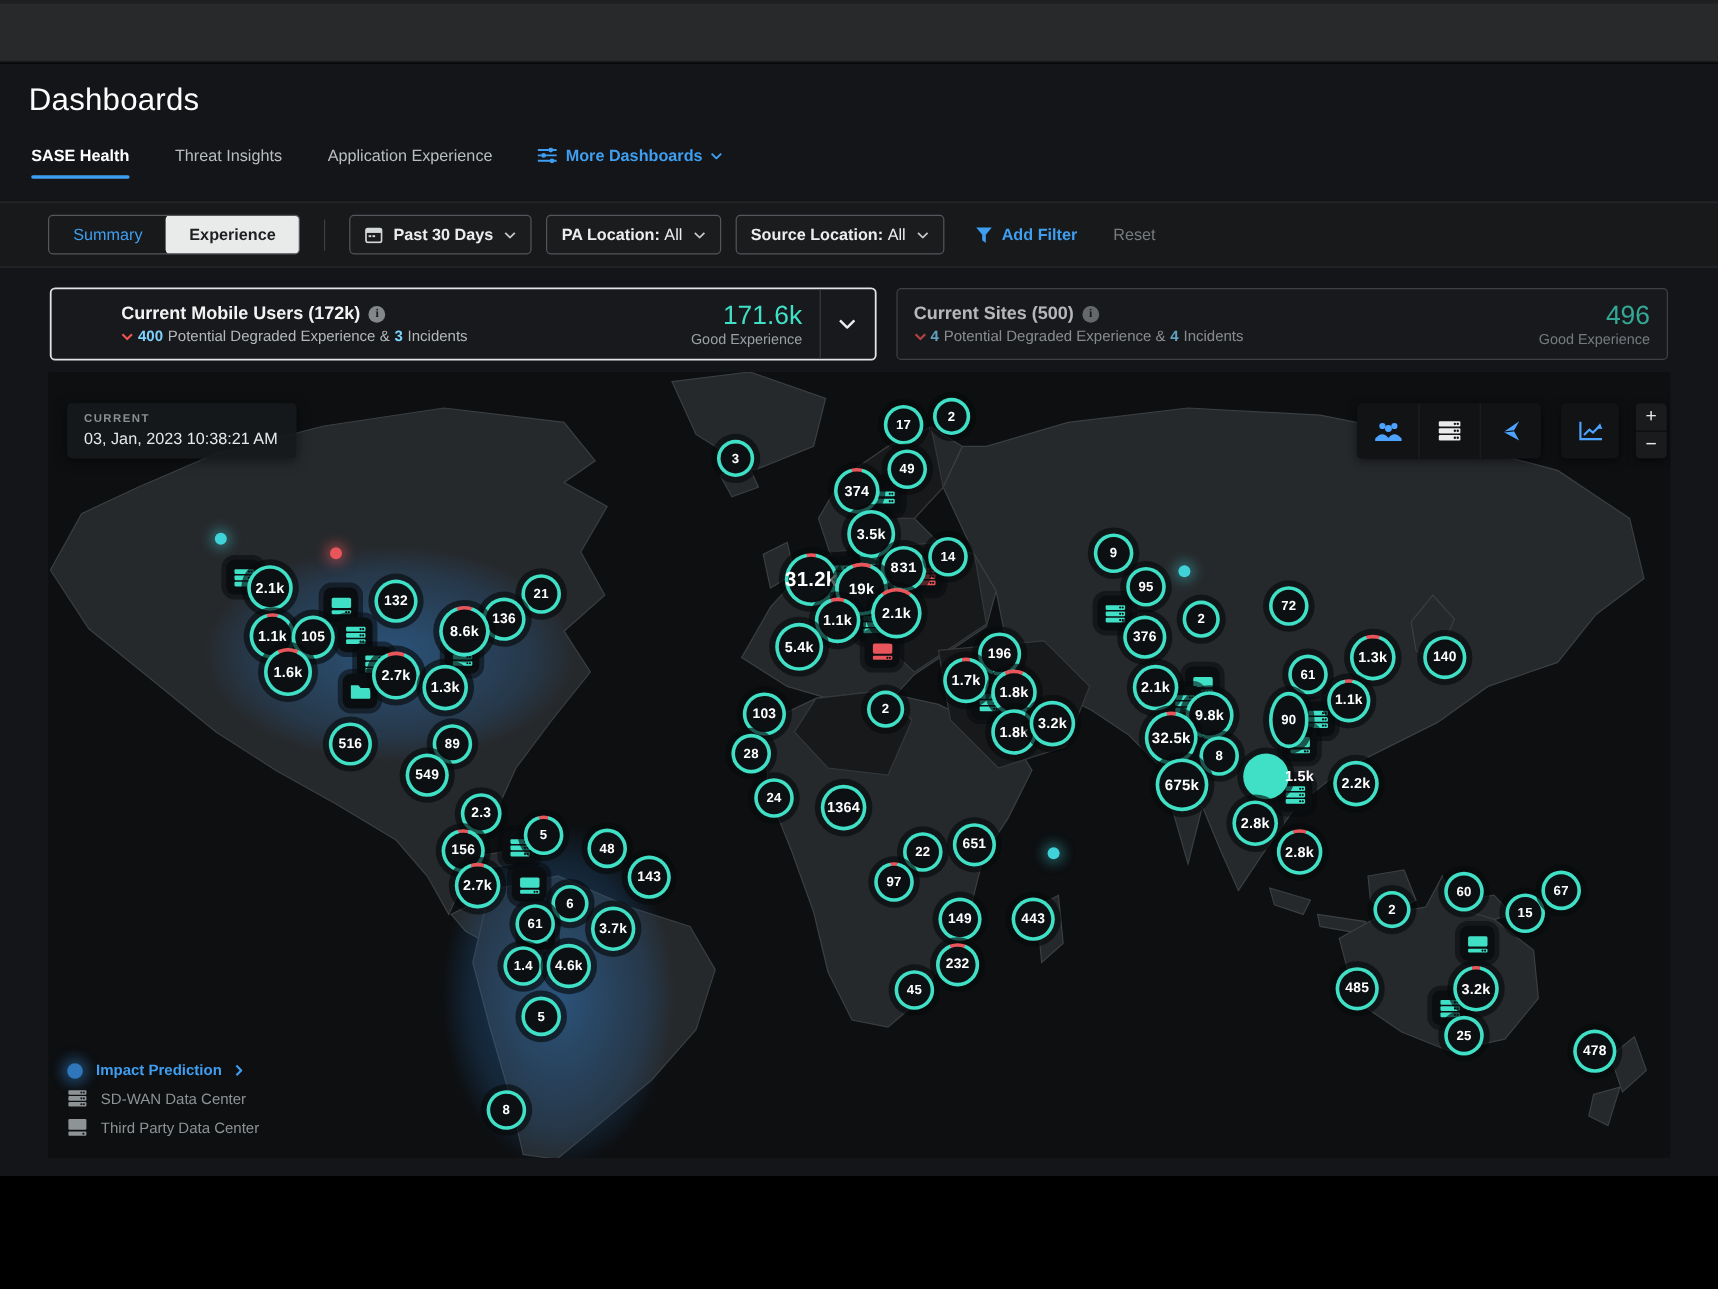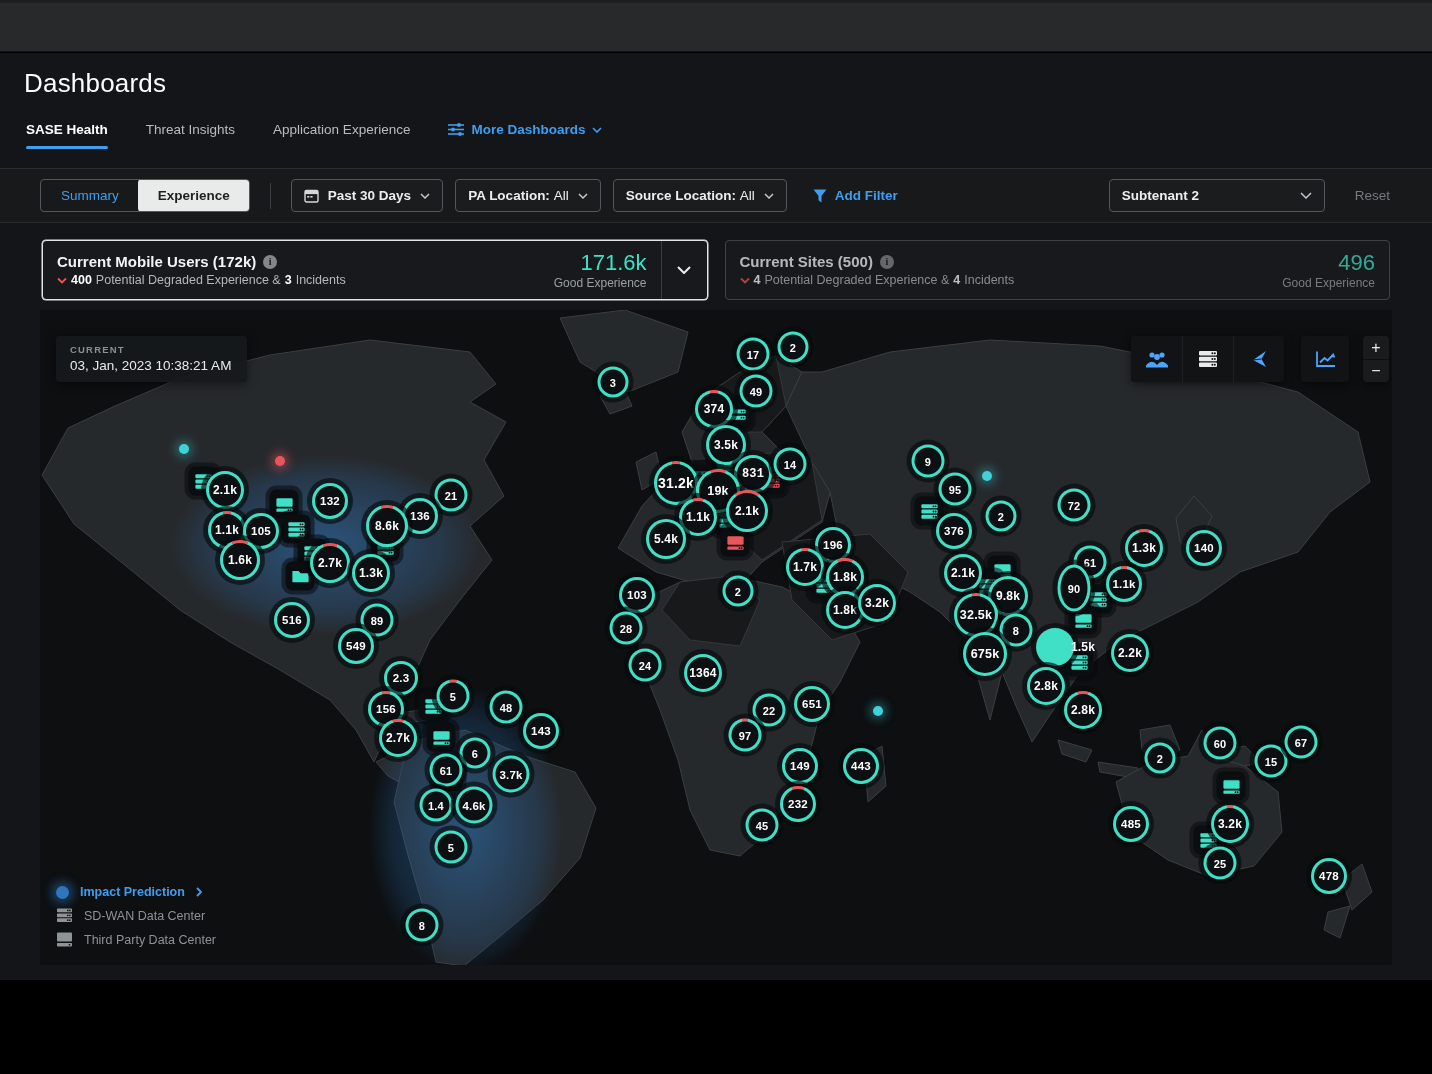--- a/index.html
+++ b/index.html
@@ -45,33 +45,33 @@
   .dropdown .lbl { font-weight:700; }
   .addfilter { display:flex; align-items:center; gap:8px; color:#3f9ef0; font-size:13.5px; font-weight:600; margin-left:14px; cursor:pointer; }
   .subtenant { width:216px; justify-content:space-between; margin-left:auto; }
   .reset { color:#777b7e; font-size:13.5px; margin-left:18px; cursor:pointer; }
 
   .cards { position:absolute; left:42px; top:187px; width:1348px; display:flex; gap:17px; }
   .card {
     flex:1; height:60px; border:1px solid #3f4245; border-radius:4px;
     background:#17191c; display:flex; align-items:center; cursor:pointer;
   }
-  .card.selected { border-color:#e2e4e5; box-shadow:0 0 0 .5px #e2e4e5; }
+  .card.selected { border-color:#e2e4e5; box-shadow:0 0 0 .5px #e2e4e5;padding-left:44px; }
   .card.dim > * { opacity:.72; }
   .card-body { flex:1; padding:0 14px; min-width:0; }
   .card-title-row { display:flex; align-items:center; gap:7px; }
   .card-title { font-size:15px; font-weight:700; color:#f2f4f4; }
   .info-icon {
     width:14px; height:14px; border-radius:50%; background:#83878a; color:#17191c;
     font-size:10px; font-weight:700; display:inline-flex; align-items:center; justify-content:center;
     font-family:"Liberation Serif", serif;
   }
   .info-icon::before { content:"i"; }
   .card-alert { margin-top:3px; font-size:12.5px; color:#b4b8ba; display:flex; align-items:center; gap:4px; white-space:nowrap; }
-  .card-alert .red { color:#ffffff; font-weight:600; }
+  .card-alert .red { color:#7dd3fc; font-weight:600; }
   .card-value { text-align:right; padding-right:14px; }
   .card-value .value { font-size:22px; color:#3fe0c5; line-height:24px; }
   .card-value .caption { font-size:12px; color:#9aa0a3; margin-top:1px; }
   .card-expander {
     width:46px; align-self:stretch; border-left:1px solid #3a3d40;
     display:flex; align-items:center; justify-content:center; cursor:pointer;
   }
 
   .map-panel {
     position:absolute; left:40px; top:257px; width:1352px; height:655px;
@@ -176,26 +176,20 @@
       <span><span class="lbl">Source Location:</span>&nbsp;<span>All</span></span>
       <svg width="10" height="6" viewBox="0 0 10 6">
           <path d="M1,1 L5,5 L9,1" stroke="#c3c7c9" stroke-width="1.5" fill="none"></path>
         </svg>
     </div>
     <div class="addfilter">
       <svg width="14" height="14" viewBox="0 0 14 14">
           <path d="M0.5,0.5 h13 l-5,6.2 v6.8 l-3,-2.2 v-4.6 z" fill="#3f9ef0"></path>
         </svg>
       <span>Add Filter</span>
-    </div>
-    <div class="dropdown subtenant">
-      <span class="lbl">Subtenant 2</span>
-      <svg width="12" height="7" viewBox="0 0 12 7">
-          <path d="M1,1 L6,6 L11,1" stroke="#c3c7c9" stroke-width="1.5" fill="none"></path>
-        </svg>
     </div>
     <div class="reset"><span>Reset</span></div>
   </div>
 
   <div class="cards">
     <div class="card selected">
       <div class="card-body">
         <div class="card-title-row">
           <span class="card-title">Current Mobile Users (172k)</span>
           <span class="info-icon"></span>
@@ -641,21 +635,21 @@
         <div class="marker" style="left: 686px; top: 135px; width: 40px; height: 40px; background: rgb(63, 224, 197);">
           <div class="inner" style="font-size: 12px;">3.5k</div>
         </div>
         <div class="marker" style="left: 713px; top: 164px; width: 38px; height: 38px; background: rgb(63, 224, 197);">
           <div class="inner" style="font-size: 12px; font-family: Liberation Mono, monospace;">831</div>
         </div>
         <div class="marker" style="left: 750px; top: 154px; width: 33px; height: 33px; background: rgb(63, 224, 197);">
           <div class="inner" style="font-size: 11px;">14</div>
         </div>
         <div class="marker" style="left: 636px; top: 173px; width: 44px; height: 44px; background: conic-gradient(from -10.8deg, rgb(232, 85, 91) 0deg, rgb(232, 85, 91) 21.6deg, rgb(63, 224, 197) 21.6deg, rgb(63, 224, 197) 360deg);">
-          <div class="inner" style="font-size: 14px;">31.2k</div>
+          <div class="inner" style="font-size: 17px;">31.2k</div>
         </div>
         <div class="marker" style="left: 678px; top: 181px; width: 44px; height: 44px; background: conic-gradient(from -21.6deg, rgb(232, 85, 91) 0deg, rgb(232, 85, 91) 43.2deg, rgb(63, 224, 197) 43.2deg, rgb(63, 224, 197) 360deg);">
           <div class="inner" style="font-size: 12.5px;">19k</div>
         </div>
         <div class="marker" style="left: 707px; top: 201px; width: 42px; height: 42px; background: conic-gradient(from -36deg, rgb(232, 85, 91) 0deg, rgb(232, 85, 91) 72deg, rgb(63, 224, 197) 72deg, rgb(63, 224, 197) 360deg);">
           <div class="inner" style="font-size: 12px;">2.1k</div>
         </div>
         <div class="marker" style="left: 658px; top: 207px; width: 38px; height: 38px; background: conic-gradient(from -18deg, rgb(232, 85, 91) 0deg, rgb(232, 85, 91) 36deg, rgb(63, 224, 197) 36deg, rgb(63, 224, 197) 360deg);">
           <div class="inner" style="font-size: 12px;">1.1k</div>
         </div>
@@ -739,21 +733,21 @@
         </div>
         <div class="marker" style="left: 923px; top: 263px; width: 38px; height: 38px; background: rgb(63, 224, 197);">
           <div class="inner" style="font-size: 12px;">2.1k</div>
         </div>
         <div class="marker" style="left: 968px; top: 286px; width: 40px; height: 40px; background: rgb(63, 224, 197);">
           <div class="inner" style="font-size: 12px;">9.8k</div>
         </div>
         <div class="marker" style="left: 1084px; top: 274px; width: 36px; height: 36px; background: conic-gradient(from -10.8deg, rgb(232, 85, 91) 0deg, rgb(232, 85, 91) 21.6deg, rgb(63, 224, 197) 21.6deg, rgb(63, 224, 197) 360deg);">
           <div class="inner" style="font-size: 11.5px;">1.1k</div>
         </div>
-        <div class="marker" style="left: 1034px; top: 278px; width: 33px; height: 47px; background: rgb(63, 224, 197);">
+        <div class="marker" style="left: 1034px; top: 290px; width: 33px; height: 47px; background: rgb(63, 224, 197);">
           <div class="inner" style="font-size: 11px;">90</div>
         </div>
         <div class="marker" style="left: 936px; top: 305px; width: 44px; height: 44px; background: conic-gradient(from -10.8deg, rgb(232, 85, 91) 0deg, rgb(232, 85, 91) 21.6deg, rgb(63, 224, 197) 21.6deg, rgb(63, 224, 197) 360deg);">
           <div class="inner" style="font-size: 12.5px;">32.5k</div>
         </div>
         <div class="marker" style="left: 976px; top: 320px; width: 33px; height: 33px; background: rgb(63, 224, 197);">
           <div class="inner" style="font-size: 11px;">8</div>
         </div>
         <div class="marker" style="left: 945px; top: 344px; width: 44px; height: 44px; background: rgb(63, 224, 197);">
           <div class="inner" style="font-size: 12.5px;">675k</div>

